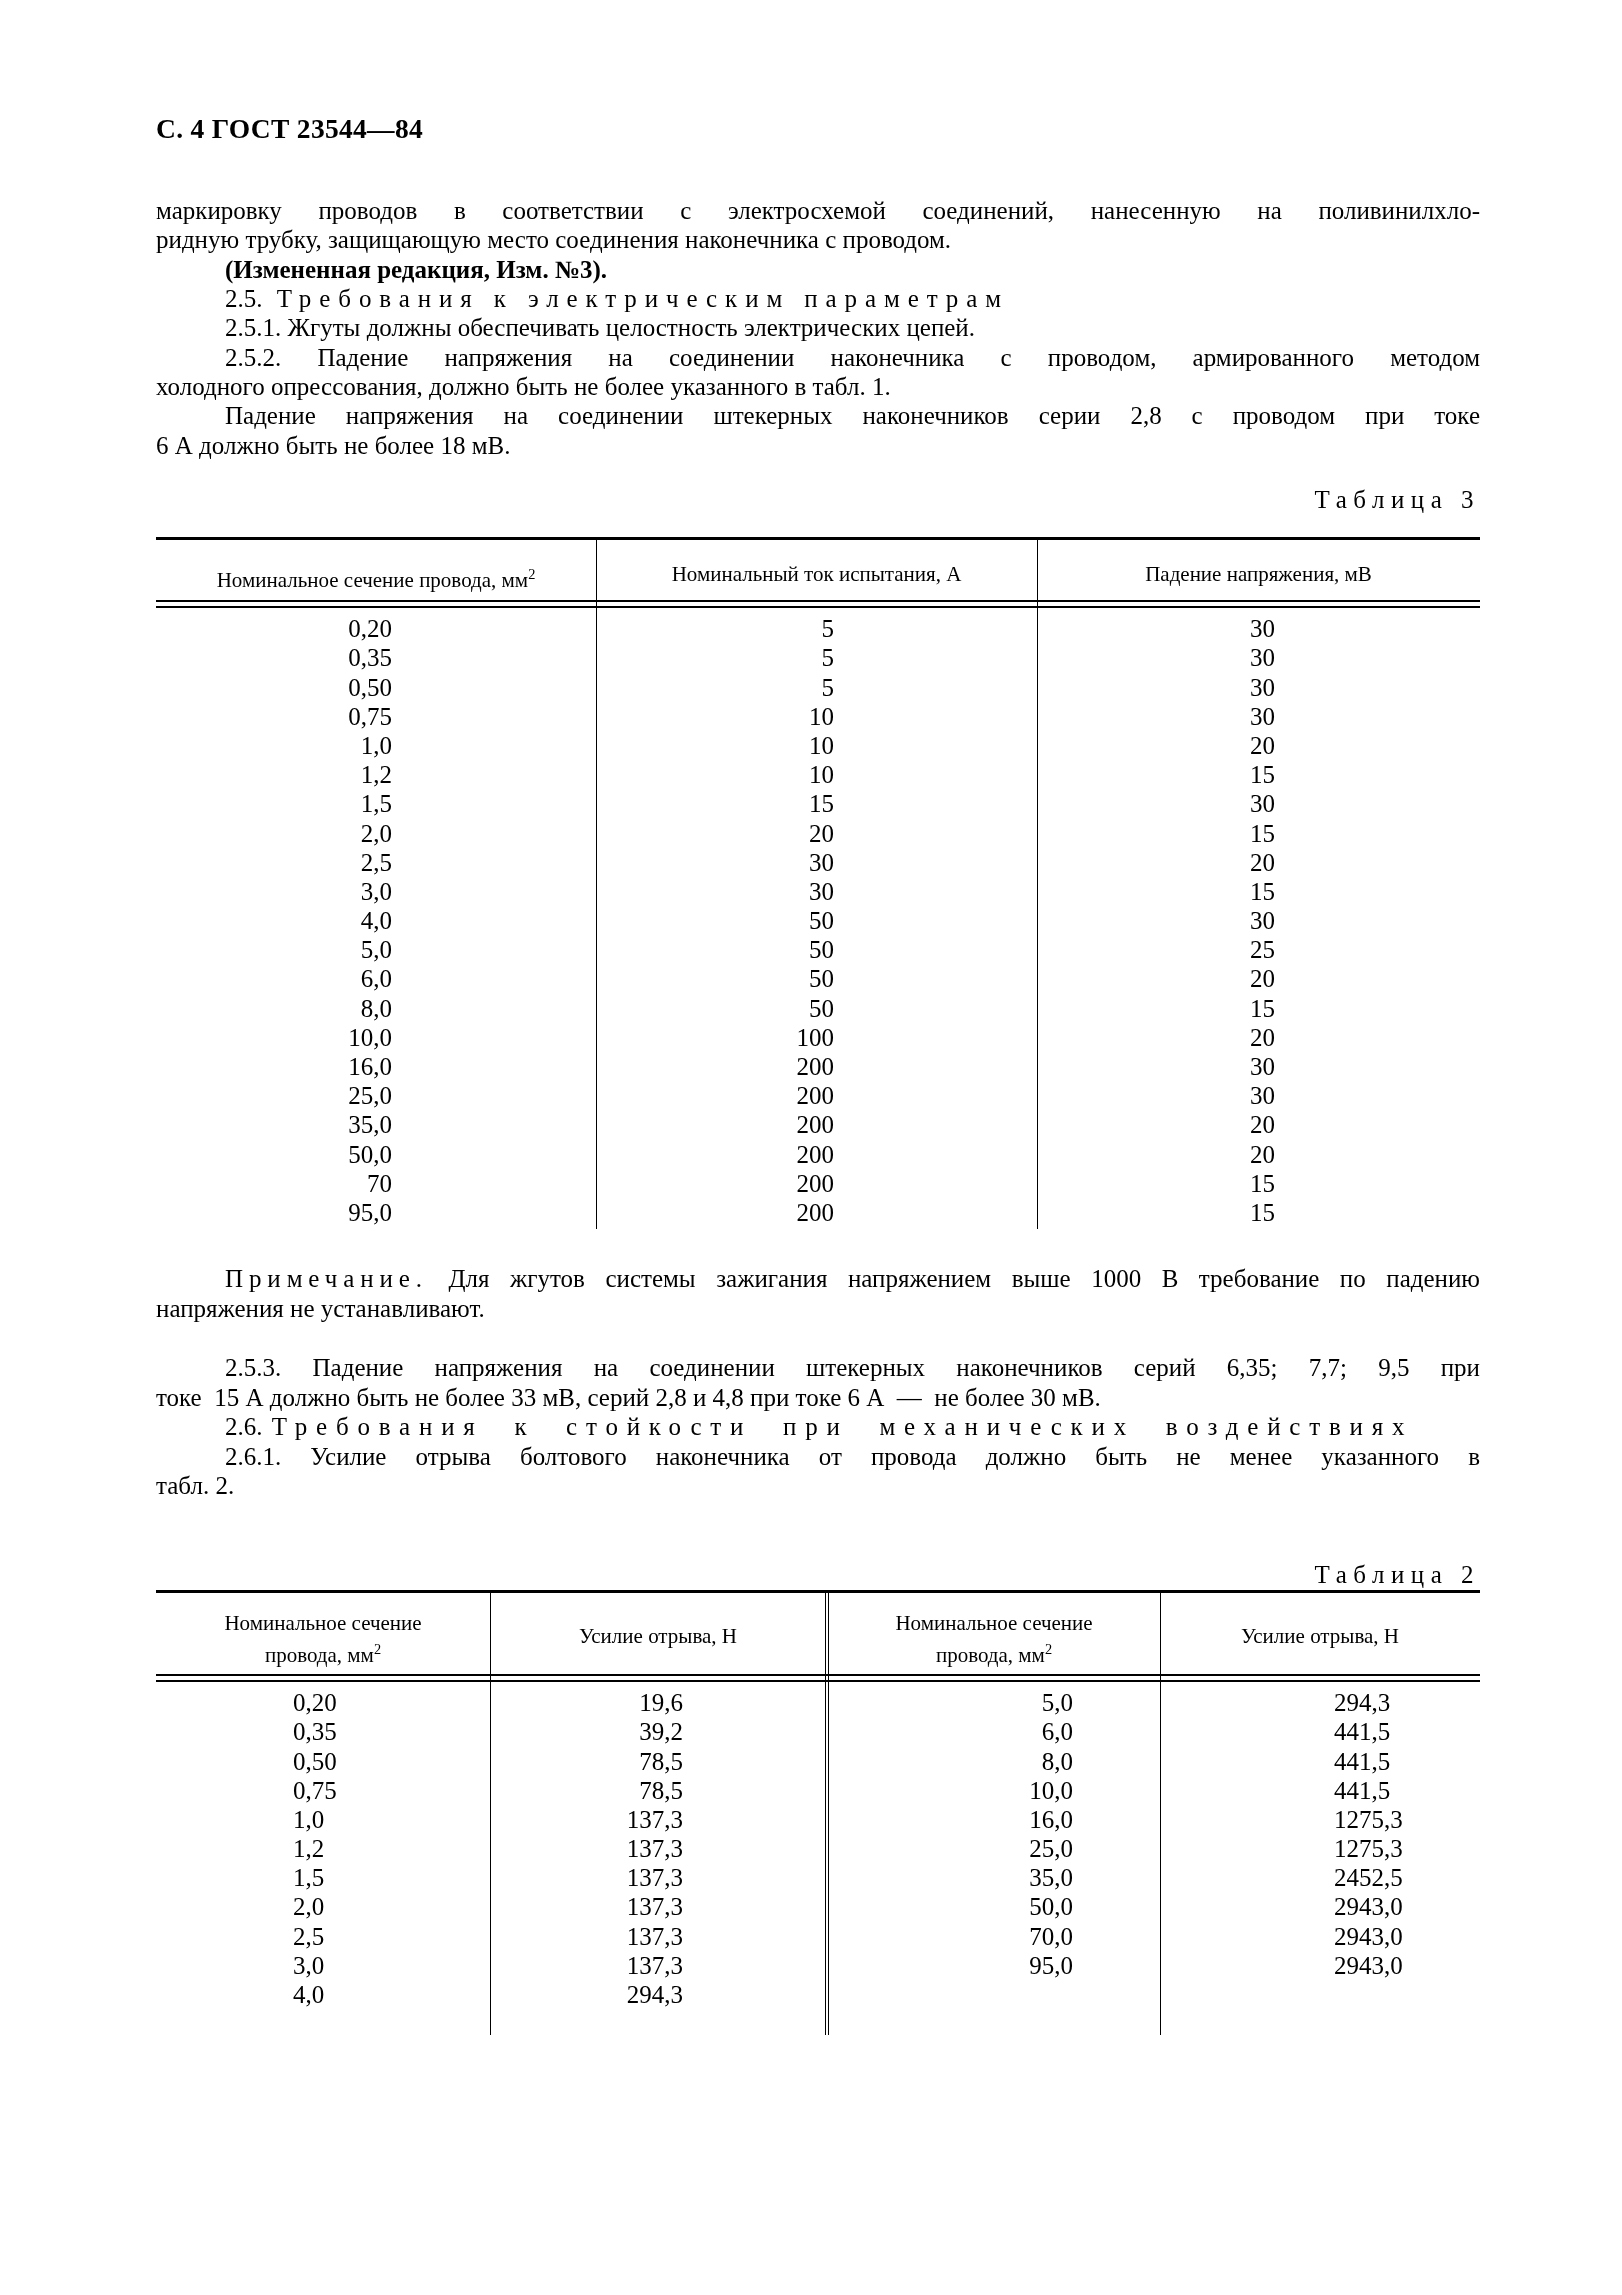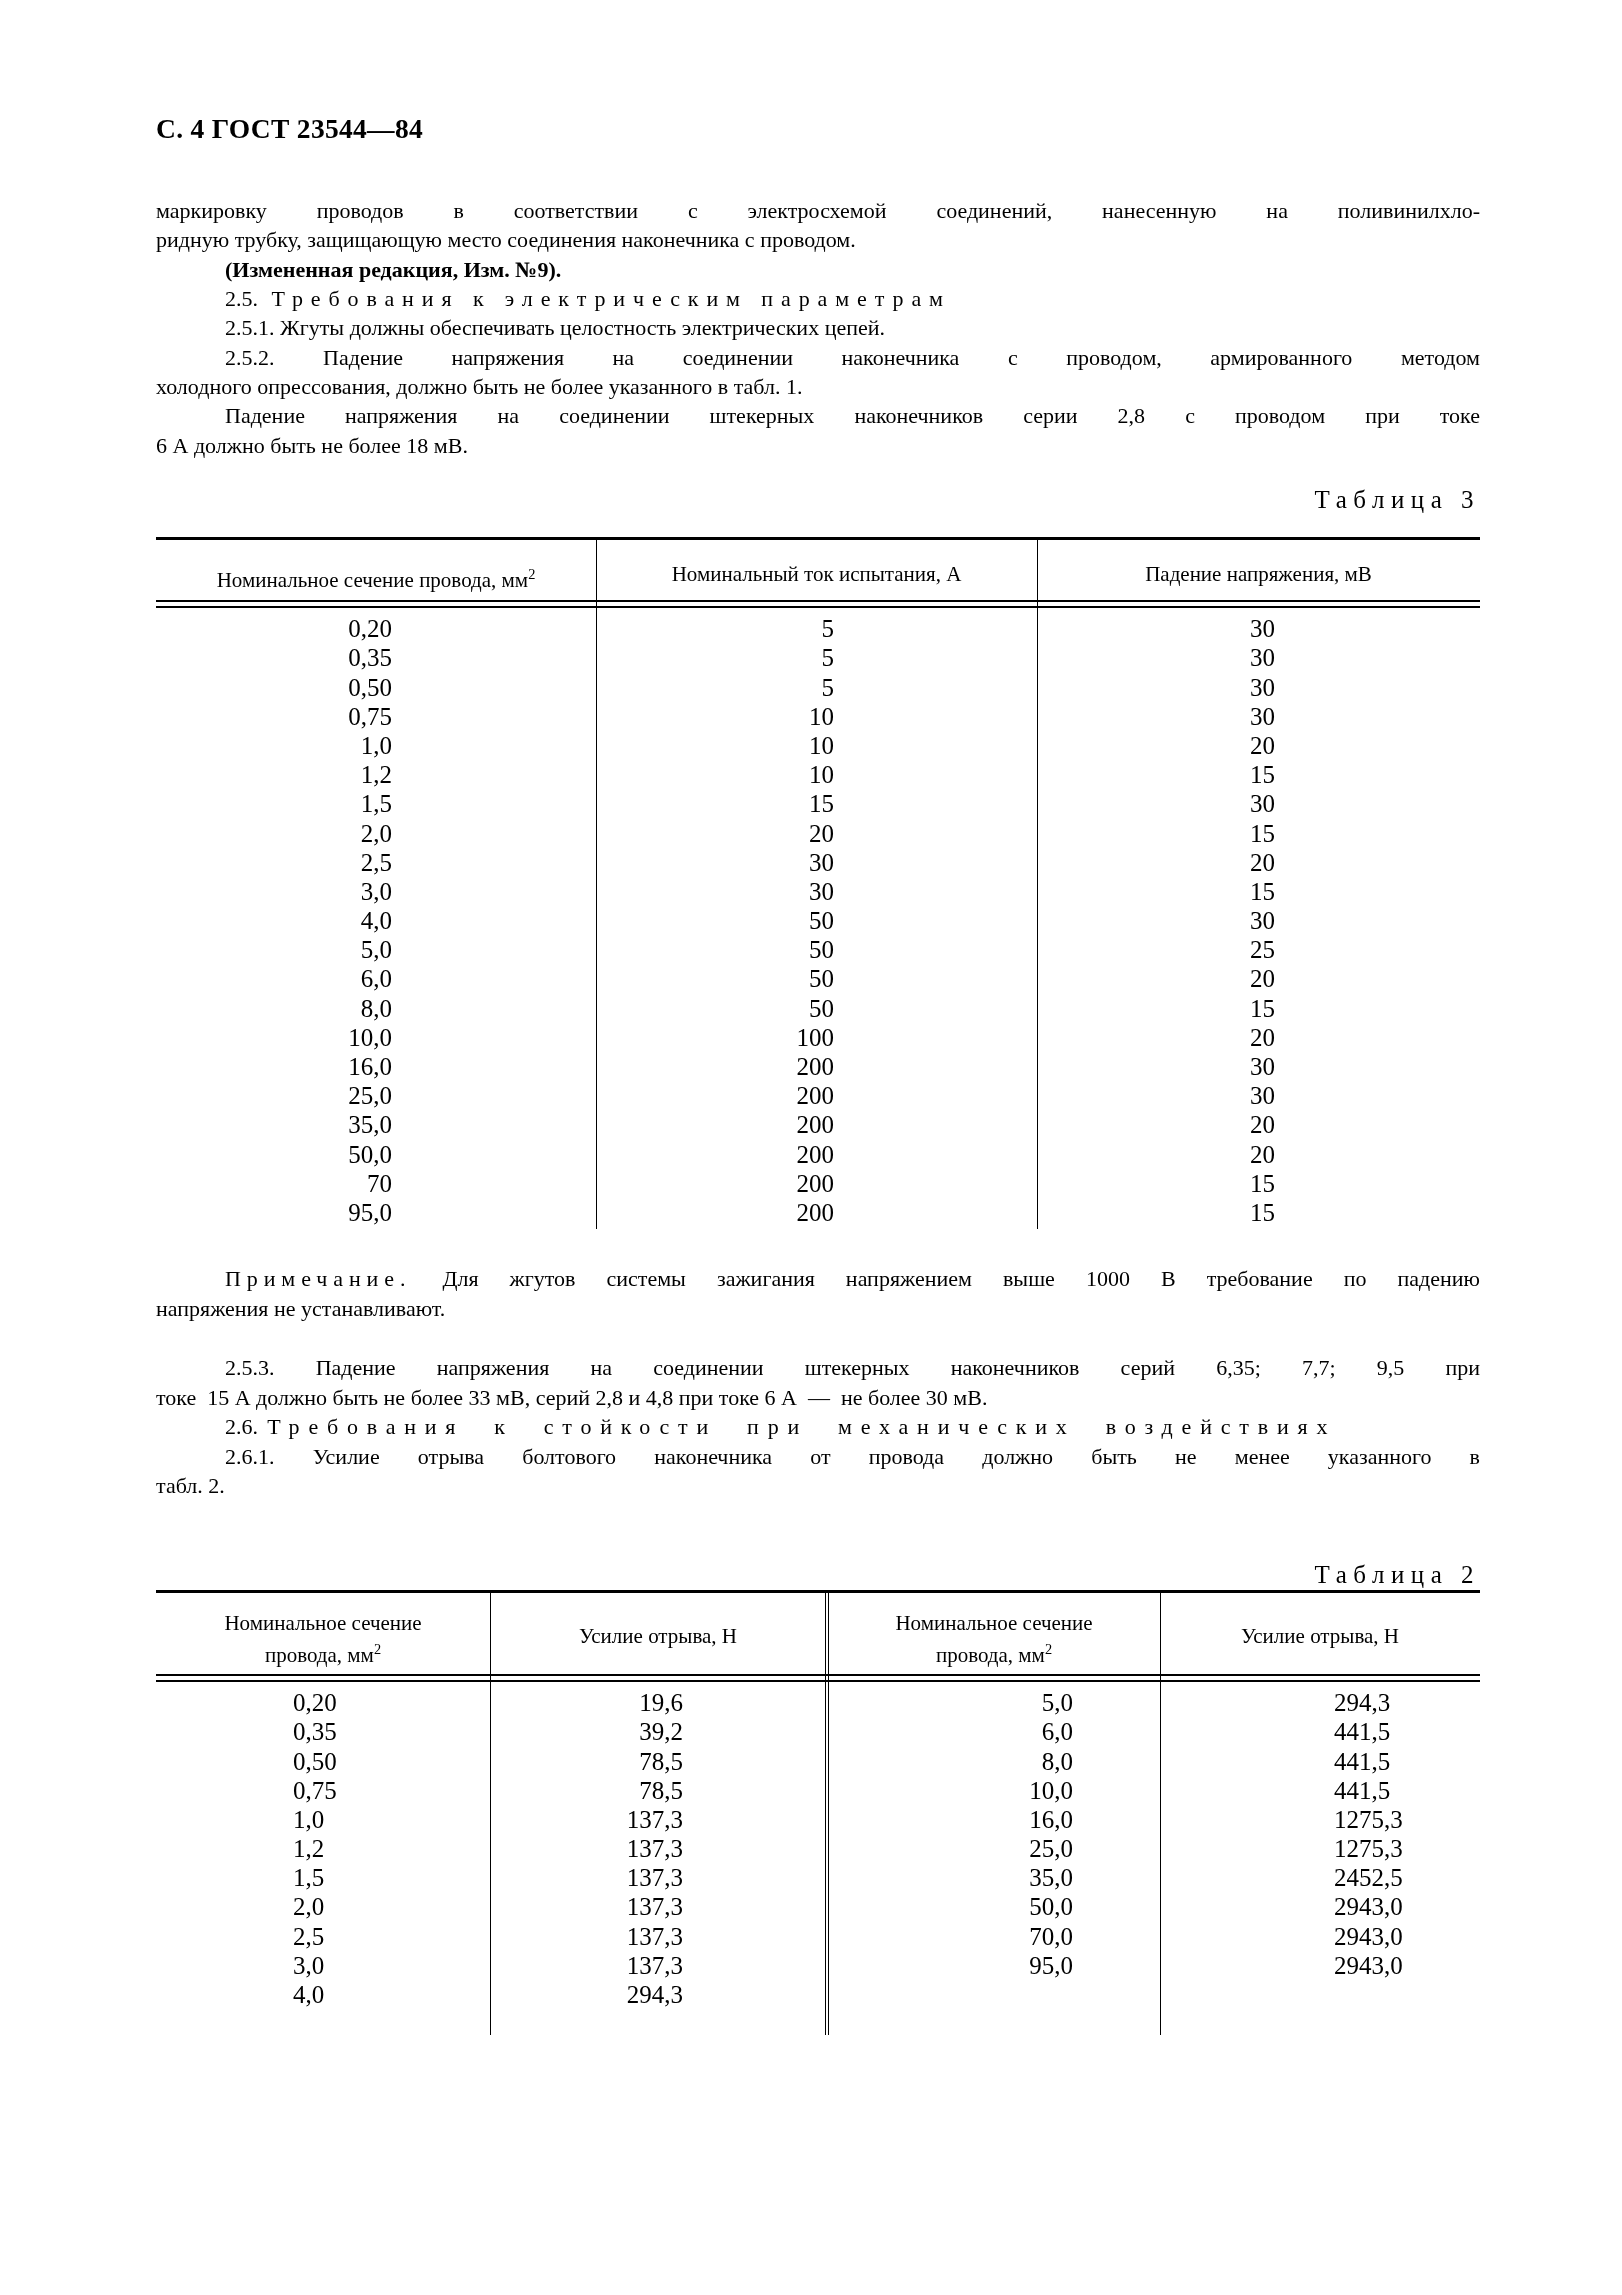--- a/index.html
+++ b/index.html
@@ -1,20 +1,20 @@
 <!DOCTYPE html>
 <html style="font-size:10.5px"><head>
 <meta charset="utf-8">
 <style>
   html, body { margin: 0; padding: 0; background: #ffffff; }
   body { width: 1622px; height: 2295px; position: relative; overflow: hidden;
          font-family: "Liberation Serif", serif; color: #000; }
   .page { position: absolute; left: 156px; top: 0; width: 1324px; }
   .hdr { position: absolute; top: 113px; left: 0; font-weight: bold; font-size: 27.5px; letter-spacing: 0.3px; }
-  .p { position: absolute; left: 0; width: 1324px; font-size: 22px; line-height: 29px; }
+  .p { position: absolute; left: 0; width: 1324px; font-size: 25px; line-height: 29px; }
   .just { text-align: justify; text-align-last: justify; }
   .ind { text-indent: 69px; }
   .bold { font-weight: bold; }
   .sp { letter-spacing: 7.9px; }
   .tcap { position: absolute; right: 0; font-size: 25px; letter-spacing: 6.5px; }
   
   .t1 { position: absolute; left: 0; top: 537px; width: 1324px; }
   .rule-top { position: absolute; left: 0; width: 1324px; height: 2.6px; background: #000; }
   .rule-dbl { position: absolute; left: 0; width: 1324px; height: 7.9px; border-top: 2.6px solid #000; border-bottom: 2.6px solid #000; box-sizing: border-box; }
   .vline { position: absolute; width: 0.7px; background: #000; }
@@ -24,21 +24,21 @@
 </style>
 </head>
 <body>
 
 <div class="page">
 
   <div class="hdr">С. 4 ГОСТ 23544—84</div>
 
   <div class="p just" style="top:196px;">маркировку проводов в соответствии с электросхемой соединений, нанесенную на поливинилхло-</div>
   <div class="p" style="top:225px;">ридную трубку, защищающую место соединения наконечника с проводом.</div>
-  <div class="p bold" style="top:255px; left:69px;">(Измененная редакция, Изм. №9).</div>
+  <div class="p bold" style="top:255px; left:69px;">(Измененная редакция, Изм. №3).</div>
 
   <div class="p" style="top:284px; left:69px;">
     <span>2.5.</span>
     <span class="sp" style="margin-left:7.9px;">Требования к электрическим параметрам</span>
   </div>
   <div class="p" style="top:313px; left:69px;">2.5.1. Жгуты должны обеспечивать целостность электрических цепей.</div>
   <div class="p just ind" style="top:343px;">2.5.2. Падение напряжения на соединении наконечника с проводом, армированного методом</div>
   <div class="p" style="top:372px;">холодного опрессования, должно быть не более указанного в табл. 1.</div>
   <div class="p just ind" style="top:401px;">Падение напряжения на соединении штекерных наконечников серии 2,8 с проводом при токе</div>
   <div class="p" style="top:431px;">6 А должно быть не более 18 мВ.</div>

